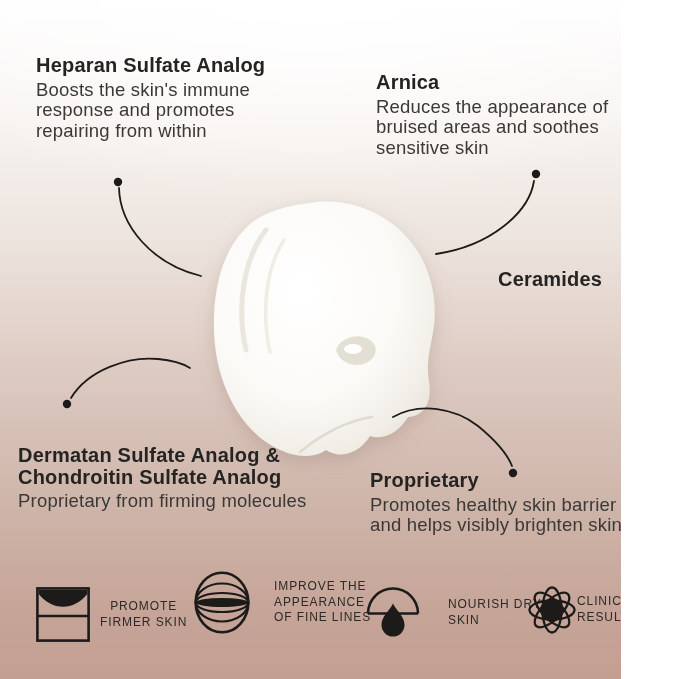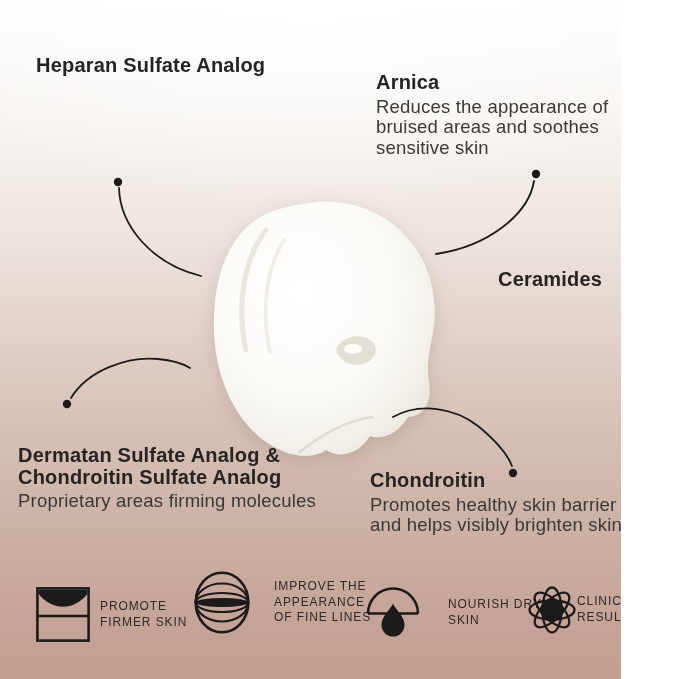--- a/index.html
+++ b/index.html
@@ -28,21 +28,21 @@
   .co-arnica{left:376px;top:72px;width:280px;}
   .co-ceramides{left:470px;top:269px;width:205px;margin-left:28px;}
   .co-dermatan{left:18px;top:445px;width:340px;}
   .co-niacinamide{left:370px;top:470px;width:300px;}
   .co-niacinamide .callout-body{margin-top:1px;}
   .benefit{position:absolute;display:flex;align-items:center;}
   .benefit-label{
     font-size:12px;color:#2d2a27;letter-spacing:0.9px;
     line-height:1.3;white-space:pre-line;font-weight:400;
   }
-  .b1{left:36px;top:587px;gap:10px;}
+  .b1{left:36px;top:587px;gap:10px;text-align:center;}
   .b2{left:194px;top:571px;gap:24px;}
   .b3{left:366px;top:586px;gap:28px;}
   .b4{left:527px;top:584px;}
   .icon{display:block;}
 </style>
 </head>
 <body>
 
 <div class="stage">
 
@@ -87,41 +87,44 @@
     <g fill="#1d1b1a">
       <circle cx="118" cy="182" r="4.2"></circle>
       <circle cx="536" cy="174" r="4.2"></circle>
       <circle cx="67" cy="404" r="4.2"></circle>
       <circle cx="513" cy="473" r="4.2"></circle>
     </g>
   </svg>
 
   <div class="callout co-heparan">
     <h3 class="callout-title">Heparan Sulfate Analog</h3>
+    <p class="callout-body">Boosts the skin's immune
+response and promotes
+repairing from within</p>
   </div>
 
   <div class="callout co-arnica">
     <h3 class="callout-title">Arnica</h3>
     <p class="callout-body">Reduces the appearance of
 bruised areas and soothes
 sensitive skin</p>
   </div>
 
   <div class="callout co-ceramides">
     <h3 class="callout-title">Ceramides</h3>
   </div>
 
   <div class="callout co-dermatan">
     <h3 class="callout-title">Dermatan Sulfate Analog &amp;
 Chondroitin Sulfate Analog</h3>
-    <p class="callout-body">Proprietary areas firming molecules</p>
+    <p class="callout-body">Proprietary from firming molecules</p>
   </div>
 
   <div class="callout co-niacinamide">
-    <h3 class="callout-title">Chondroitin</h3>
+    <h3 class="callout-title">Proprietary</h3>
     <p class="callout-body">Promotes healthy skin barrier
 and helps visibly brighten skin</p>
   </div>
 
   <div class="benefit b1">
     <svg class="icon" width="54" height="55" viewBox="0 0 54 55">
       <rect x="1.4" y="1.4" width="51.2" height="52.2" fill="none" stroke="#1d1b1a" stroke-width="2.6"></rect>
       <path d="M2.7,2.7 H51.3 V7 C38,24 16,24 2.7,7 Z" fill="#1d1b1a"></path>
       <line x1="1.4" y1="29" x2="52.6" y2="29" stroke="#1d1b1a" stroke-width="2.4"></line>
     </svg>

